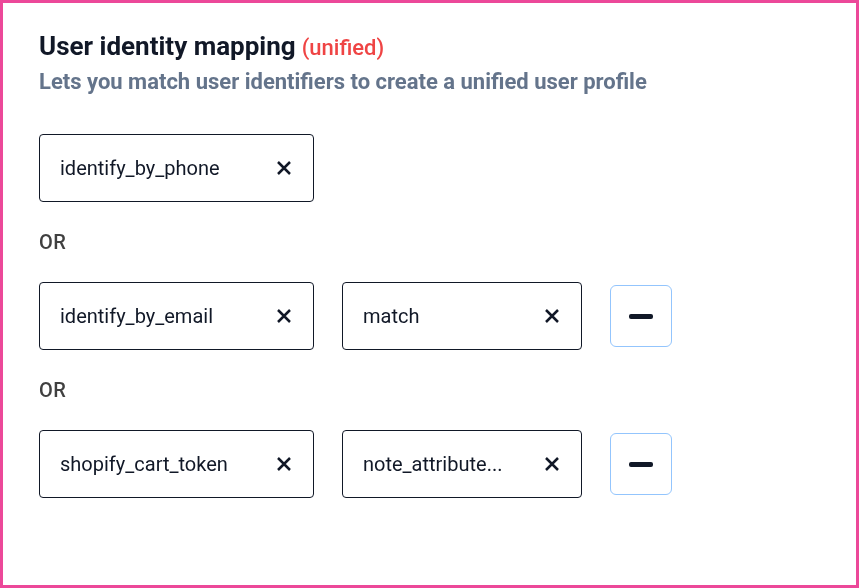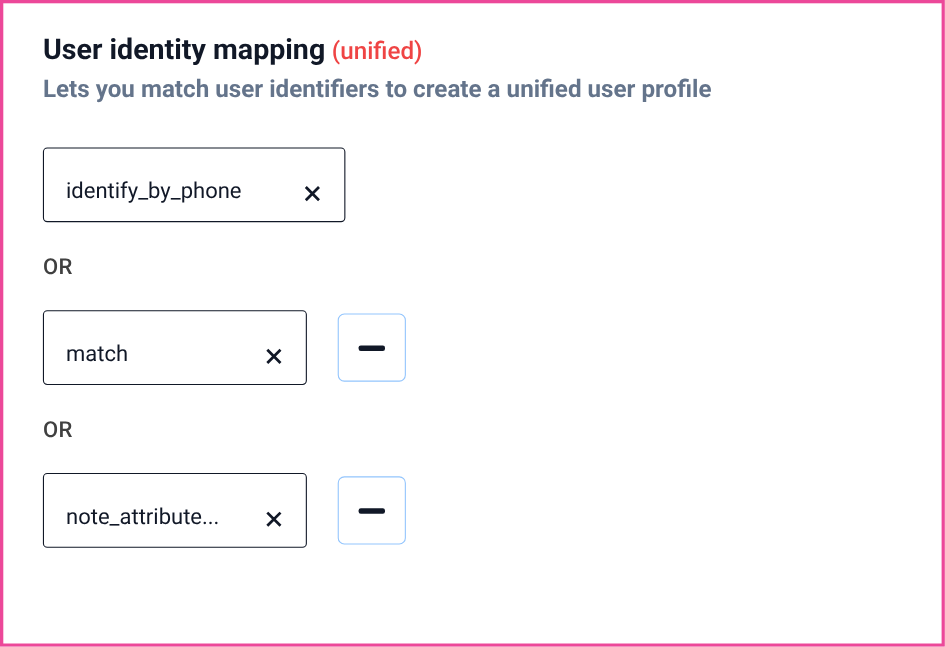--- a/index.html
+++ b/index.html
@@ -43,26 +43,26 @@
       margin-bottom: 40px;
     }
     .mapping-row {
       display: flex;
       align-items: center;
       gap: 28px;
       margin-bottom: 28px;
     }
     .select-box {
       display: flex;
-      align-items: flex-end;
+      align-items: center;
       justify-content: space-between;
       border: 1.5px solid #111827;
       border-radius: 4px;
       height: 68px;
-      padding: 16px 20px;
+      padding: 0 20px;
       width: 275px;
       background: #ffffff;
       cursor: pointer;
     }
     .select-box.narrow {
       width: 240px;
     }
     .select-value {
       font-size: 20px;
       color: #111827;
@@ -129,36 +129,52 @@
         <svg viewBox="0 0 18 18" width="18" height="18" fill="none">
             <path d="M3 3 L15 15 M15 3 L3 15"></path>
           </svg>
       </span>
     </div>
   </div>
 
   <div class="or-label">OR</div>
 
   <div class="mapping-row">
+    <div class="select-box">
+      <span class="select-value">identify_by_email</span>
+      <span class="clear-icon">
+        <svg viewBox="0 0 18 18" width="18" height="18" fill="none">
+            <path d="M3 3 L15 15 M15 3 L3 15"></path>
+          </svg>
+      </span>
+    </div>
     <div class="select-box narrow">
       <span class="select-value">match</span>
       <span class="clear-icon">
         <svg viewBox="0 0 18 18" width="18" height="18" fill="none">
             <path d="M3 3 L15 15 M15 3 L3 15"></path>
           </svg>
       </span>
     </div>
     <button class="remove-btn">
       <span class="minus"></span>
     </button>
   </div>
 
   <div class="or-label">OR</div>
 
   <div class="mapping-row">
+    <div class="select-box">
+      <span class="select-value">shopify_cart_token</span>
+      <span class="clear-icon">
+        <svg viewBox="0 0 18 18" width="18" height="18" fill="none">
+            <path d="M3 3 L15 15 M15 3 L3 15"></path>
+          </svg>
+      </span>
+    </div>
     <div class="select-box narrow">
       <span class="select-value">note_attribute...</span>
       <span class="clear-icon">
         <svg viewBox="0 0 18 18" width="18" height="18" fill="none">
             <path d="M3 3 L15 15 M15 3 L3 15"></path>
           </svg>
       </span>
     </div>
     <button class="remove-btn">
       <span class="minus"></span>

